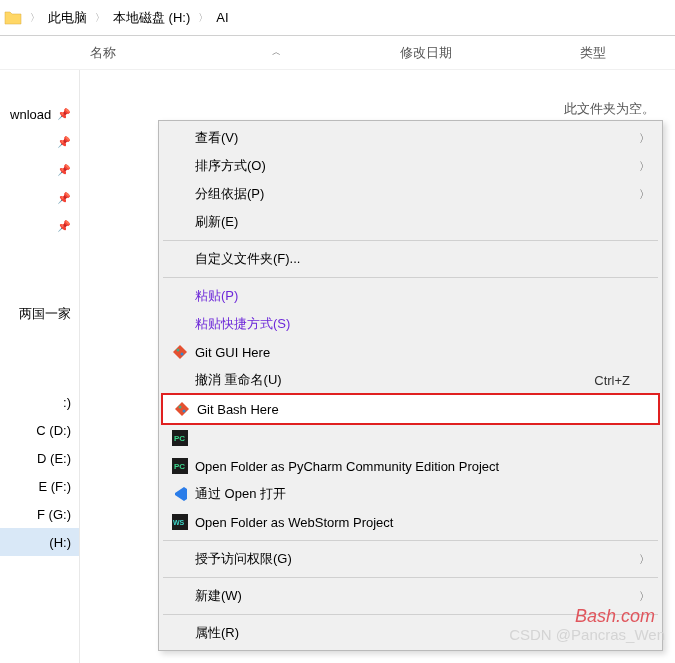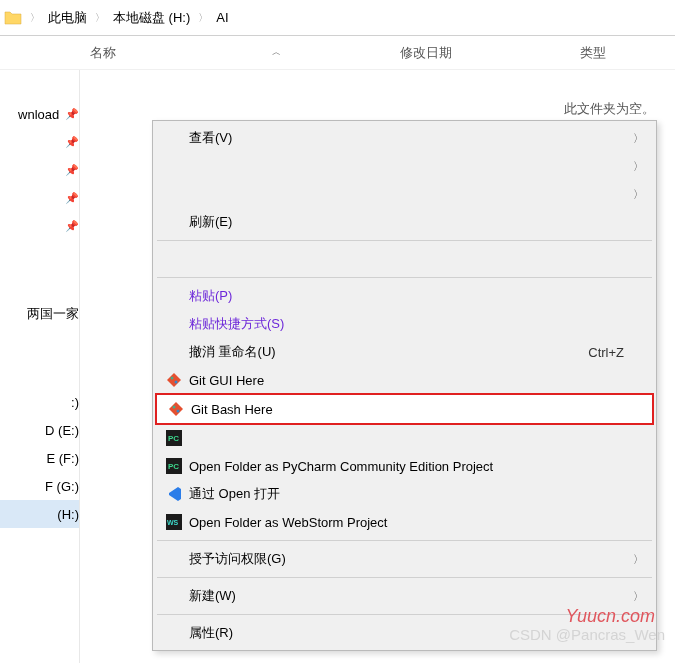--- a/index.html
+++ b/index.html
@@ -12,30 +12,30 @@
   
   .columns { display: flex; height: 34px; align-items: center; padding-left: 80px; border-bottom: 1px solid #f0f0f0; position: relative; }
   .col { padding: 6px 10px; color: #555; cursor: pointer; gap: 16px; }
   .col-name { width: 310px; display: flex; align-items: center; }
   .col-date { width: 180px; }
   .col-type { }
   .sort-arrow { margin-left: 140px; font-size: 9px; color: #666; }
   
   .body-area { display: flex; height: calc(663px - 70px); }
   .sidebar { width: 80px; border-right: 1px solid #e8e8e8; padding-top: 30px; }
-  .side-item { display: flex; align-items: center; justify-content: flex-end; padding: 4px 0; height: 28px; cursor: pointer; white-space: nowrap; overflow: hidden; }
+  .side-item { display: flex; align-items: center; justify-content: flex-end; padding: 4px 8px; height: 28px; cursor: pointer; white-space: nowrap; overflow: hidden; }
   .side-item.sel { background: #d9e8f7; }
   .pin { color: #888; margin-left: 6px; font-size: 11px; }
   .pin.blue { color: #3a76c4; }
   .side-gap { height: 60px; }
   
   .main { flex: 1; position: relative; }
   .empty-msg { text-align: right; color: #555; padding: 30px 20px 0 0; }
   
-  .ctx { position: absolute; left: 152px; top: 120px; width: 505px; background: #f0f0f0; border: 1px solid #bababa; box-shadow: 3px 3px 6px rgba(0,0,0,0.15); padding: 3px 2px; }
+  .ctx { position: absolute; left: 158px; top: 120px; width: 505px; background: #f0f0f0; border: 1px solid #bababa; box-shadow: 3px 3px 6px rgba(0,0,0,0.15); padding: 3px 2px; }
   .mi { display: flex; align-items: center; height: 28px; padding: 0 30px 0 8px; cursor: pointer; position: relative; }
   .mi.disabled { color: #6d28d9; cursor: default; }
   .mi.hl { background: #fff; }
   .mi-icon { width: 22px; height: 20px; display: flex; align-items: center; justify-content: center; flex-shrink: 0; text-decoration: underline; }
   .mi-label { flex: 1; padding-left: 4px; }
   .mi-sc { color: #333; }
   .mi-sub { position: absolute; right: 10px; color: #555; font-size: 11px; }
   .sep { height: 1px; background: #d0d0d0; margin: 4px 2px; }
   .hl-border { border: 2px solid #e02020; margin: -1px 0; }
   
@@ -88,20 +88,23 @@
       </div>
     <div class="side-gap"></div>
     <div class="side-item">
         <span>两国一家</span>
       </div>
     <div class="side-gap"></div>
     <div class="side-item">
         <span>:)</span>
       </div>
     <div class="side-item">
+        <span>C (D:)</span>
+      </div>
+    <div class="side-item">
         <span>D (E:)</span>
       </div>
     <div class="side-item">
         <span>E (F:)</span>
       </div>
     <div class="side-item">
         <span>F (G:)</span>
       </div>
     <div class="side-item sel">
         <span>(H:)</span>
@@ -113,58 +116,61 @@
 </div>
 
 <div class="ctx">
   <div class="mi">
       <span class="mi-icon"></span>
       <span class="mi-label">查看(V)</span>
       <span class="mi-sub">〉</span>
     </div>
   <div class="mi">
       <span class="mi-icon"></span>
-      <span class="mi-sub">〉</span>
-    </div>
-  <div class="mi">
-      <span class="mi-icon"></span>
+      <span class="mi-label">排序方式(O)</span>
+      <span class="mi-sub">〉</span>
+    </div>
+  <div class="mi">
+      <span class="mi-icon"></span>
+      <span class="mi-label">分组依据(P)</span>
       <span class="mi-sub">〉</span>
     </div>
   <div class="mi">
       <span class="mi-icon"></span>
       <span class="mi-label">刷新(E)</span>
     </div>
   <div class="sep"></div>
   <div class="mi">
       <span class="mi-icon"></span>
+      <span class="mi-label">自定义文件夹(F)...</span>
     </div>
   <div class="sep"></div>
   <div class="mi disabled">
       <span class="mi-icon"></span>
       <span class="mi-label">粘贴(P)</span>
     </div>
   <div class="mi disabled">
       <span class="mi-icon"></span>
       <span class="mi-label">粘贴快捷方式(S)</span>
-    </div>
-  <div class="mi">
-      <span class="mi-icon"></span>
-      <span class="mi-label">撤消 重命名(U)</span>
-      <span class="mi-sc">Ctrl+Z</span>
     </div>
   <div class="mi">
     <span class="mi-icon">
         <svg width="16" height="16" viewBox="0 0 16 16">
           <path d="M8 1l7 7-7 7-7-7z" fill="#e55030"></path>
           <circle cx="6" cy="6" r="1.5" fill="#4a8"></circle>
           <circle cx="10" cy="10" r="1.5" fill="#38c"></circle>
         </svg>
       </span>
     <span class="mi-label">Git GUI Here</span>
   </div>
+  <div class="mi">
+      <span class="mi-icon"></span>
+      <span class="mi-label">撤消 重命名(U)</span>
+      <span class="mi-sc">Ctrl+Z</span>
+    </div>
   <div class="hl-border">
   <div class="mi hl">
     <span class="mi-icon">
           <svg width="16" height="16" viewBox="0 0 16 16">
             <path d="M8 1l7 7-7 7-7-7z" fill="#e55030"></path>
             <circle cx="6" cy="6" r="1.5" fill="#4a8"></circle>
             <circle cx="10" cy="10" r="1.5" fill="#38c"></circle>
           </svg>
         </span>
     <span class="mi-label">Git Bash Here</span>
@@ -216,14 +222,14 @@
       <span class="mi-label">新建(W)</span>
       <span class="mi-sub">〉</span>
     </div>
   <div class="sep"></div>
   <div class="mi">
       <span class="mi-icon"></span>
       <span class="mi-label">属性(R)</span>
     </div>
 </div>
 
-<div class="watermark1">Yuucn.com</div>
+<div class="watermark1">Bash.com</div>
 <div class="watermark2">CSDN @Pancras_Wen</div>
 
 </body></html>

